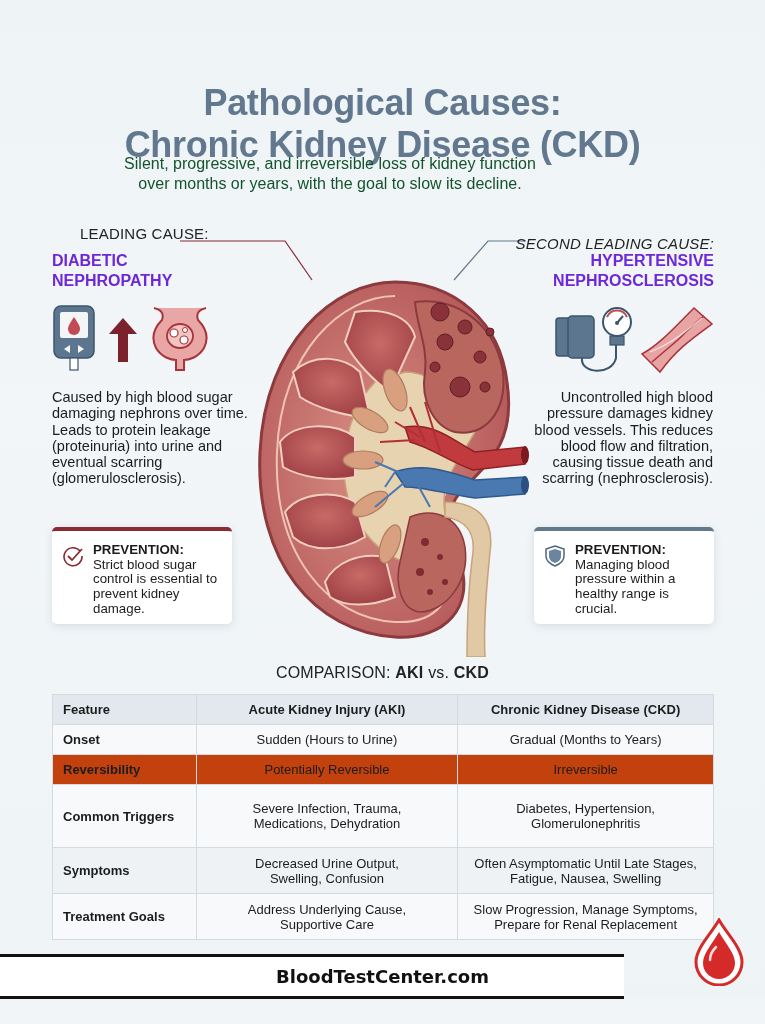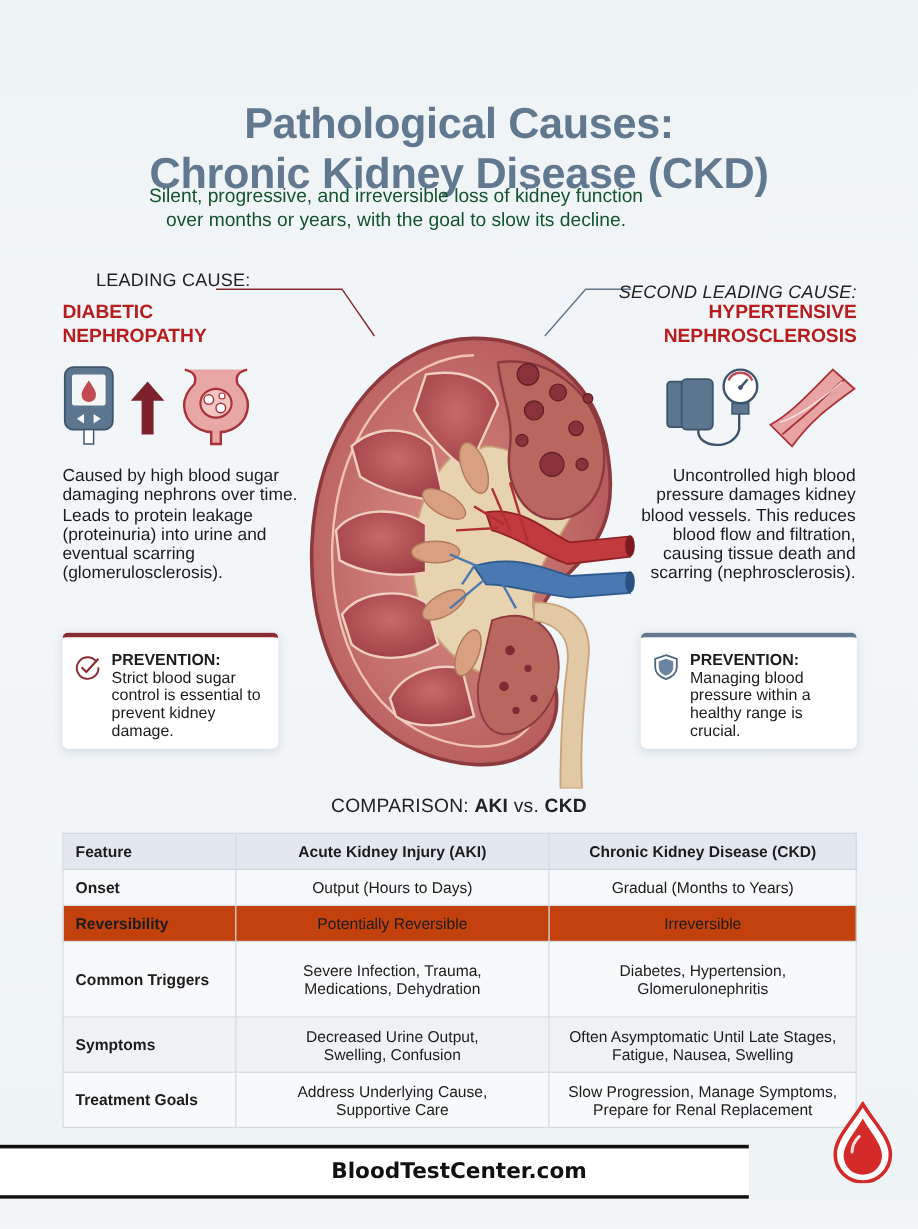--- a/index.html
+++ b/index.html
@@ -13,21 +13,21 @@
   .title {
     position: absolute; left: 0; top: 82px; width: 765px;
     text-align: center; color: #62788f; font-weight: 700;
     font-size: 36px; line-height: 42px; letter-spacing: -0.3px;
   }
   .subtitle {
     position: absolute; left: 0; top: 154px; width: 660px;
     text-align: center; color: #14532d; font-size: 16px; line-height: 20px;
   }
   .cause-label { position: absolute; font-size: 15px; line-height: 19px; color: #222; letter-spacing: 0.2px; }
-  .cause-name  { position: absolute; font-size: 16px; font-weight: 700; line-height: 20px; color: #b91c1c; }
+  .cause-name  { position: absolute; font-size: 16px; font-weight: 700; line-height: 20px; color: #6d28d9; }
   .left-label  { left: 52px; top: 224px; margin-left: 28px; }
   .left-name   { left: 52px; top: 251px; width: 200px; }
   .right-label { right: 51px; top: 234px; text-align: right; font-style: italic; }
   .right-name  { right: 51px; top: 251px; width: 230px; text-align: right; }
   .leader { position: absolute; }
   .desc { position: absolute; font-size: 14.5px; line-height: 16.3px; color: #1c1c1c; }
   .desc-left  { left: 52px; top: 389px; width: 200px; }
   .desc-right { right: 52px; top: 389px; width: 200px; text-align: right; }
   .prev-card {
     position: absolute; background: #fff; border-radius: 5px;
@@ -246,21 +246,21 @@
       <col style="width:256px">
     </colgroup>
   <tbody>
       <tr>
     <th class="feat">Feature</th>
     <th>Acute Kidney Injury (AKI)</th>
     <th>Chronic Kidney Disease (CKD)</th>
   </tr>
   <tr class="r1">
     <td class="feat">Onset</td>
-    <td>Output (Hours to Days)</td>
+    <td>Sudden (Hours to Urine)</td>
     <td>Gradual (Months to Years)</td>
   </tr>
   <tr class="r2">
     <td class="feat">Reversibility</td>
     <td>Potentially Reversible</td>
     <td>Irreversible</td>
   </tr>
   <tr class="r3">
     <td class="feat">Common Triggers</td>
     <td style="padding:0 40px">Severe Infection, Trauma, Medications, Dehydration</td>

